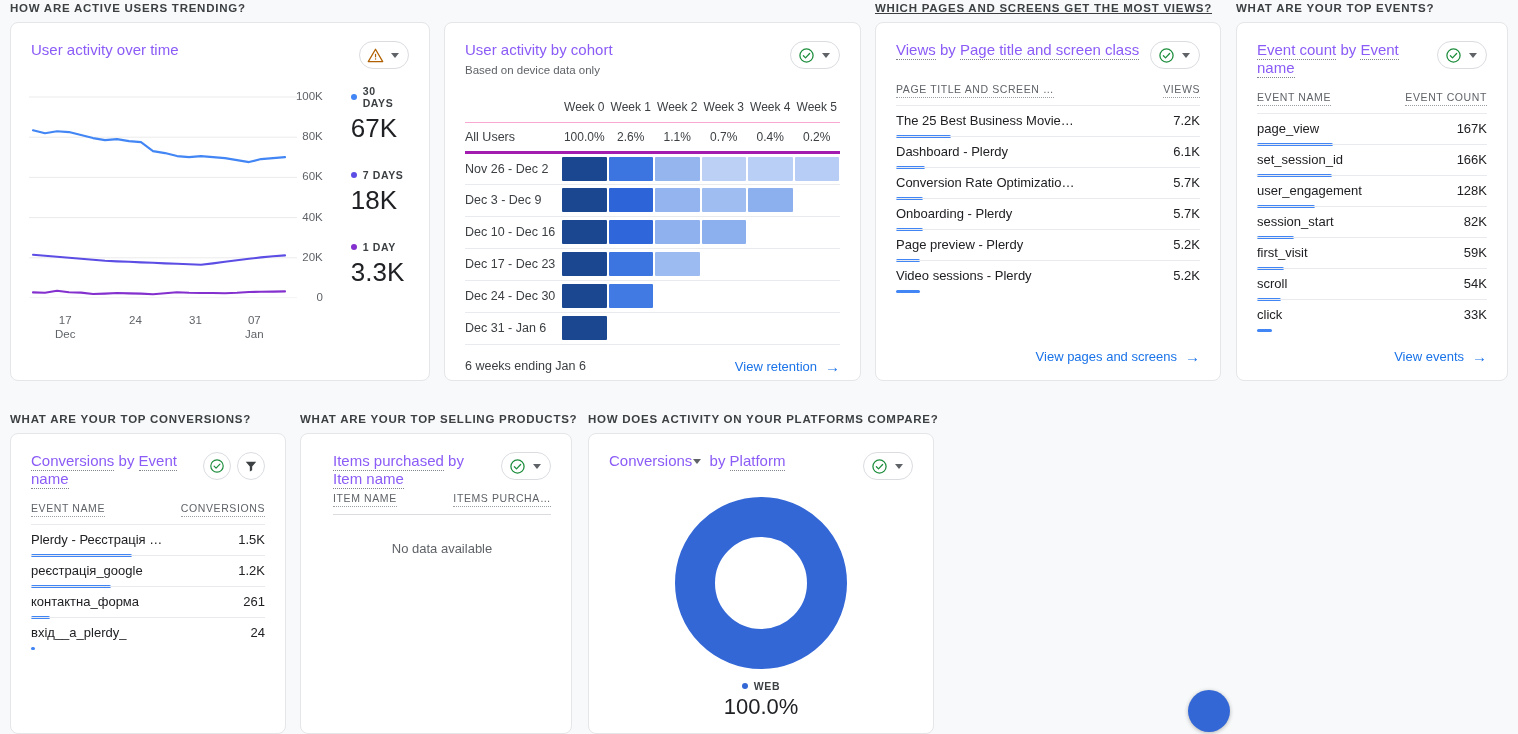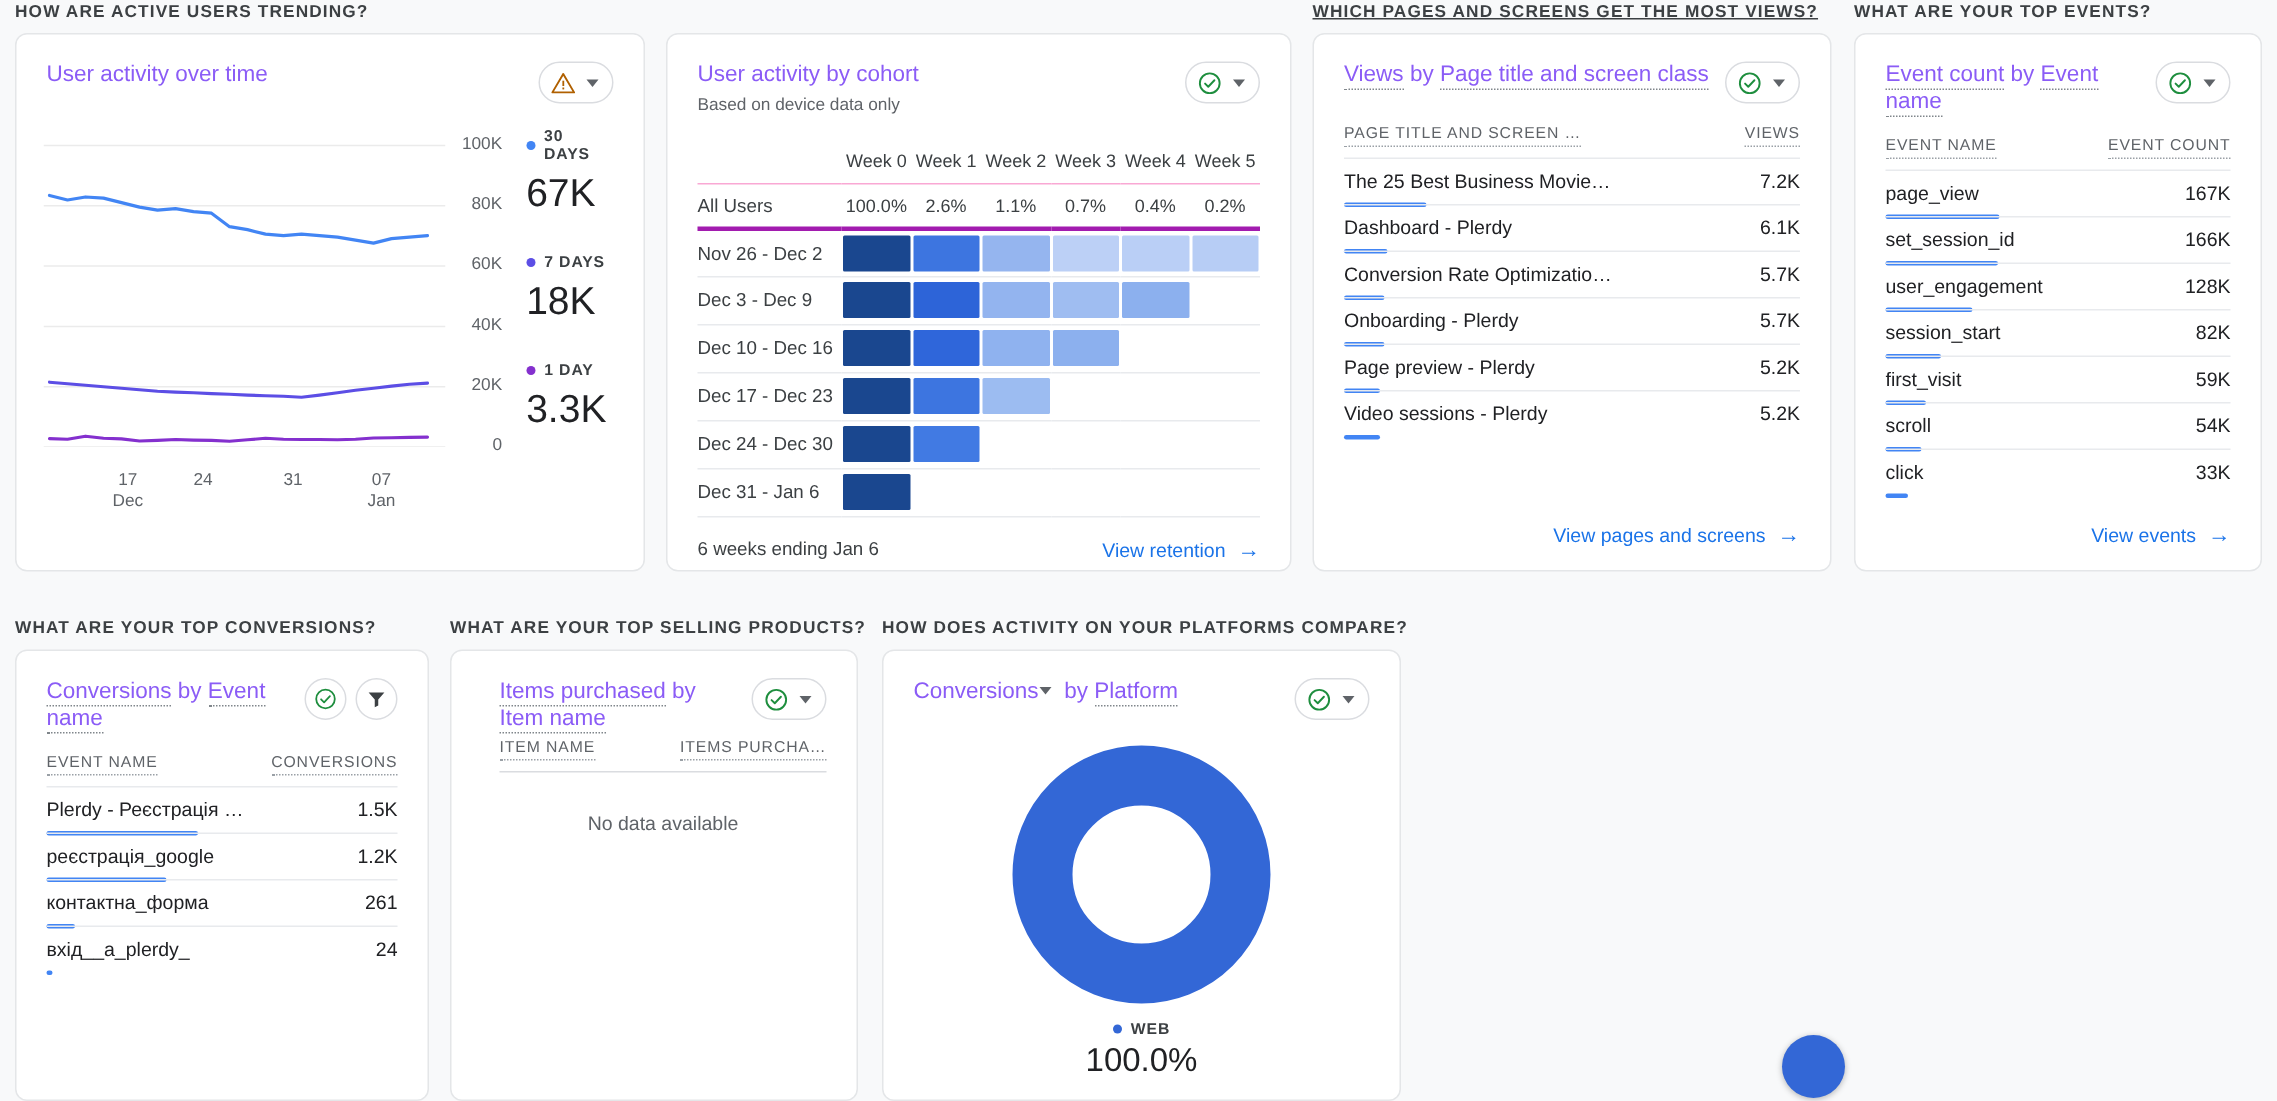--- a/index.html
+++ b/index.html
@@ -57,21 +57,21 @@
     width: 0; height: 0; border-left: 4.5px solid transparent;
     border-right: 4.5px solid transparent; border-top: 5px solid #5f6368;
   }
 
   
   .trend-body { display: flex; padding: 14px 20px 0 18px; }
   .plot { position: relative; width: 268px; height: 215px; }
   .plot svg { position: absolute; left: 0; top: 0; }
   .ylabels { position: relative; width: 42px; height: 215px; }
   .ylabels span {
-    position: absolute; right: 0; font-size: 11.5px; color: #5f6368;
+    position: absolute; right: 12px; font-size: 11.5px; color: #5f6368;
   }
   .xlabels { position: relative; width: 268px; height: 34px; margin-left: 18px; }
   .xlabels div {
     position: absolute; font-size: 11.5px; color: #5f6368; text-align: center;
     line-height: 14px;
   }
   .legend { margin-left: 16px; padding-top: 2px; }
   .legend-item { margin-bottom: 26px; }
   .legend-label {
     font-size: 10.5px; font-weight: 700; letter-spacing: .6px;
@@ -214,21 +214,21 @@
           <div class="legend-label">
             <span class="legend-dot" style="background:#8430ce"></span>
             <span>1 DAY</span>
           </div>
           <div class="legend-value">3.3K</div>
         </div>
       </div>
     </div>
 
     <div class="xlabels">
-      <div style="left:46px; top:0;">17<br>Dec</div>
+      <div style="left:26px; top:0;">17<br>Dec</div>
       <div style="left:100px; top:0;">24</div>
       <div style="left:160px; top:0;">31</div>
       <div style="left:216px; top:0;">07<br>Jan</div>
     </div>
   </div>
 
   <div class="card" style="left:444px; top:22px; width:417px; height:359px;">
     <div class="card-head">
       <div>
         <div class="card-title">User activity by cohort</div>

